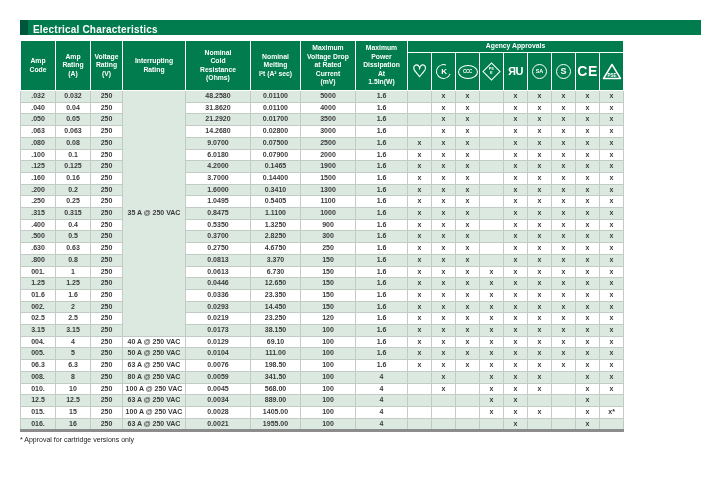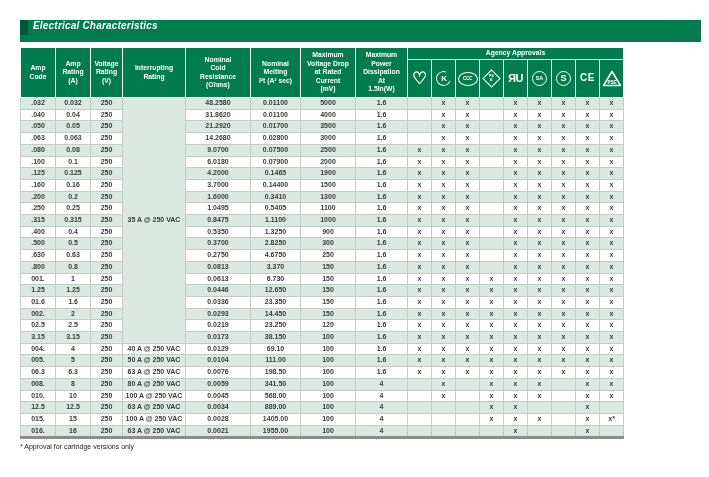--- a/index.html
+++ b/index.html
@@ -1,18 +1,18 @@
 <!DOCTYPE html>
 <html><head>
 <meta charset="utf-8">
 <style>
   html,body{margin:0;padding:0;background:#fff;}
   body{width:709px;height:477px;font-family:"Liberation Sans",sans-serif;overflow:hidden;}
   .page{padding:20px 0 0 20px;}
-  .titlebar{width:681px;height:22px;background:#007c4e;display:flex;align-items:flex-start;font-style:italic;}
+  .titlebar{width:681px;height:15px;background:#007c4e;display:flex;align-items:flex-end;}
   .titletab{width:8px;height:15px;background:#00563a;flex:0 0 auto;}
   .titletext{color:#fff;font-size:10px;font-weight:bold;padding-left:5px;letter-spacing:0.2px;}
   table{border-collapse:collapse;table-layout:fixed;width:603px;margin-top:5px;}
   thead th{background:#007c4e;color:#fff;border:1px solid #fff;font-size:6.8px;font-weight:bold;
            padding:1px;white-space:pre-line;vertical-align:middle;text-align:center;line-height:1.25;}
   th.aglabel{height:11px;padding:0;}
   th.icth{height:37px;padding:0;}
   tbody td{font-size:7px;font-weight:bold;color:#3a3a3a;text-align:center;height:10.7px;
            line-height:10.7px;padding:0;border:1px solid #c2ccc4;vertical-align:middle;}
   tbody tr:nth-child(odd) td{background:#dce9e1;}
@@ -24,21 +24,21 @@
   .ic{display:flex;align-items:center;justify-content:center;color:#fff;width:100%;height:100%;}
   .heart{font-size:17px;line-height:1;}
   .ring{width:13px;height:13px;border:1.5px solid #fff;border-radius:50%;display:flex;align-items:center;justify-content:center;}
   .ring.open{border-right-color:transparent;transform:rotate(-25deg);}
   .ring.open b{transform:rotate(25deg);font-size:8px;}
   .oval{width:18px;height:12px;border:1.3px solid #fff;border-radius:50%;display:flex;align-items:center;justify-content:center;font-size:4.5px;font-weight:bold;letter-spacing:-0.2px;}
   .dia{width:11px;height:11px;border:1.3px solid #fff;transform:rotate(45deg);display:flex;align-items:center;justify-content:center;}
   .dia i{transform:rotate(-45deg);font-style:normal;font-size:3.8px;font-weight:bold;line-height:1;text-align:center;}
   .ulm{font-size:11px;font-weight:bold;display:flex;line-height:1;}
   .flip{display:inline-block;transform:scaleX(-1);}
-  .cem{font-size:10px;font-weight:bold;letter-spacing:0.5px;}
+  .cem{font-size:14px;font-weight:bold;letter-spacing:0.5px;}
   .sa{font-size:5.5px;font-weight:bold;}
   .smark{font-size:9px;font-weight:bold;}
 </style>
 </head>
 <body>
 
 <div class="page">
   <div class="titlebar">
     <span class="titletab"></span>
     <span class="titletext">Electrical Characteristics</span>

